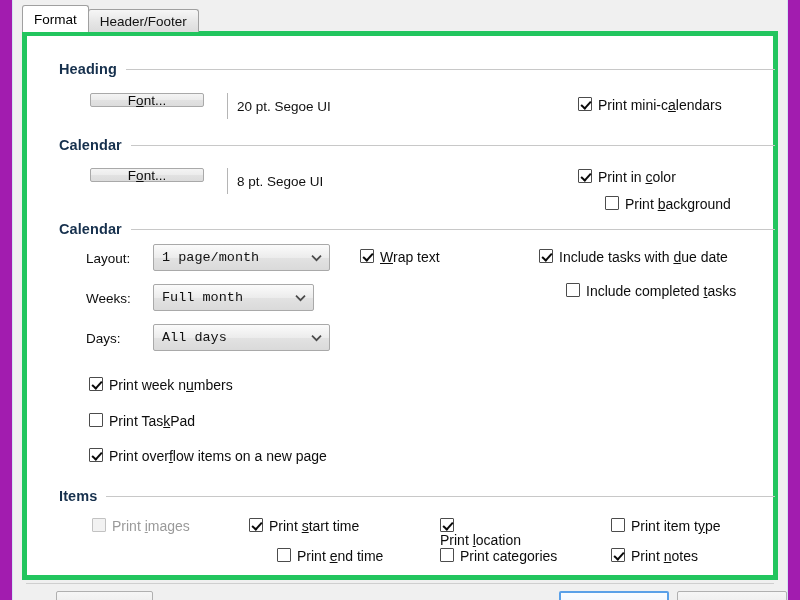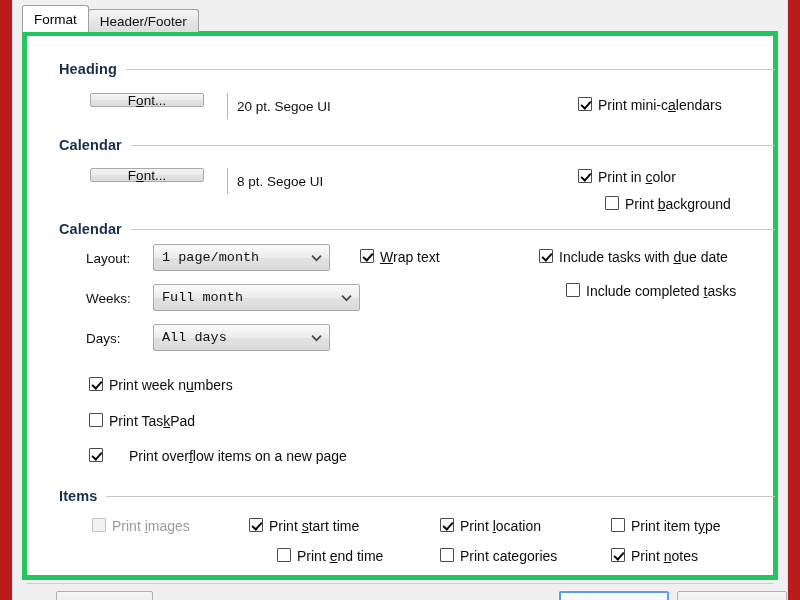--- a/index.html
+++ b/index.html
@@ -9,21 +9,21 @@
     overflow: hidden;
     background: #6aaee8;
     font-family: "Liberation Sans", sans-serif;
   }
 
   
   #window-frame {
     position: absolute;
     left: 0; top: 0;
     width: 800px; height: 600px;
-    background: #b91c1c;
+    background: #a21caf;
   }
   #window-inner {
     position: absolute;
     left: 12px; top: 0px; right: 12px; bottom: 0px;
     background: #f0f0f0;
     border-left: 1px solid #d3e3f2;
     border-right: 1px solid #d3e3f2;
   }
 
   
@@ -287,21 +287,21 @@
         <span class="chev">
           <svg width="11" height="8" viewBox="0 0 11 8">
               <path d="M1 1.6 L5.5 6.2 L10 1.6" fill="none" stroke="#4a4a4a" stroke-width="1.7"></path>
             </svg>
         </span>
       </div>
 
       <div class="field-label" style="left:59px; top:252px;">
         <span>Weeks:</span>
       </div>
-      <div class="combo" style="left:126px; top:248px; width:207px;">
+      <div class="combo" style="left:126px; top:248px; width:161px;">
         <span class="combo-text">Full month</span>
         <span class="chev">
           <svg width="11" height="8" viewBox="0 0 11 8">
               <path d="M1 1.6 L5.5 6.2 L10 1.6" fill="none" stroke="#4a4a4a" stroke-width="1.7"></path>
             </svg>
         </span>
       </div>
 
       <div class="field-label" style="left:59px; top:292px;">
         <span>Days:</span>
@@ -333,41 +333,41 @@
       <div class="cb checked" style="left:62px; top:341px;">
         <span class="box"></span>
         <span>Print week n<span class="acc">u</span>mbers</span>
       </div>
 
       <div class="cb" style="left:62px; top:377px;">
         <span class="box"></span>
         <span>Print Tas<span class="acc">k</span>Pad</span>
       </div>
 
-      <div class="cb checked" style="left:62px; top:412px;gap:20px;">
+      <div class="cb checked" style="left:62px; top:412px;">
         <span class="box"></span>
         <span>Print over<span class="acc">f</span>low items on a new page</span>
       </div>
 
       <div class="group-head" style="left:32px; top:451px; width:716px;">
         <span class="group-label">Items</span>
         <span class="group-rule"></span>
       </div>
 
       <div class="cb disabled" style="left:65px; top:482px;">
         <span class="box"></span>
         <span>Print <span class="acc">i</span>mages</span>
       </div>
 
       <div class="cb checked" style="left:222px; top:482px;">
         <span class="box"></span>
         <span>Print <span class="acc">s</span>tart time</span>
       </div>
 
-      <div class="cb checked" style="left:413px; top:482px;">
+      <div class="cb checked" style="left:413px; top:482px;flex-direction:column;">
         <span class="box"></span>
         <span>Print <span class="acc">l</span>ocation</span>
       </div>
 
       <div class="cb" style="left:584px; top:482px;">
         <span class="box"></span>
         <span>Print item t<span class="acc">y</span>pe</span>
       </div>
 
       <div class="cb" style="left:250px; top:512px;">

